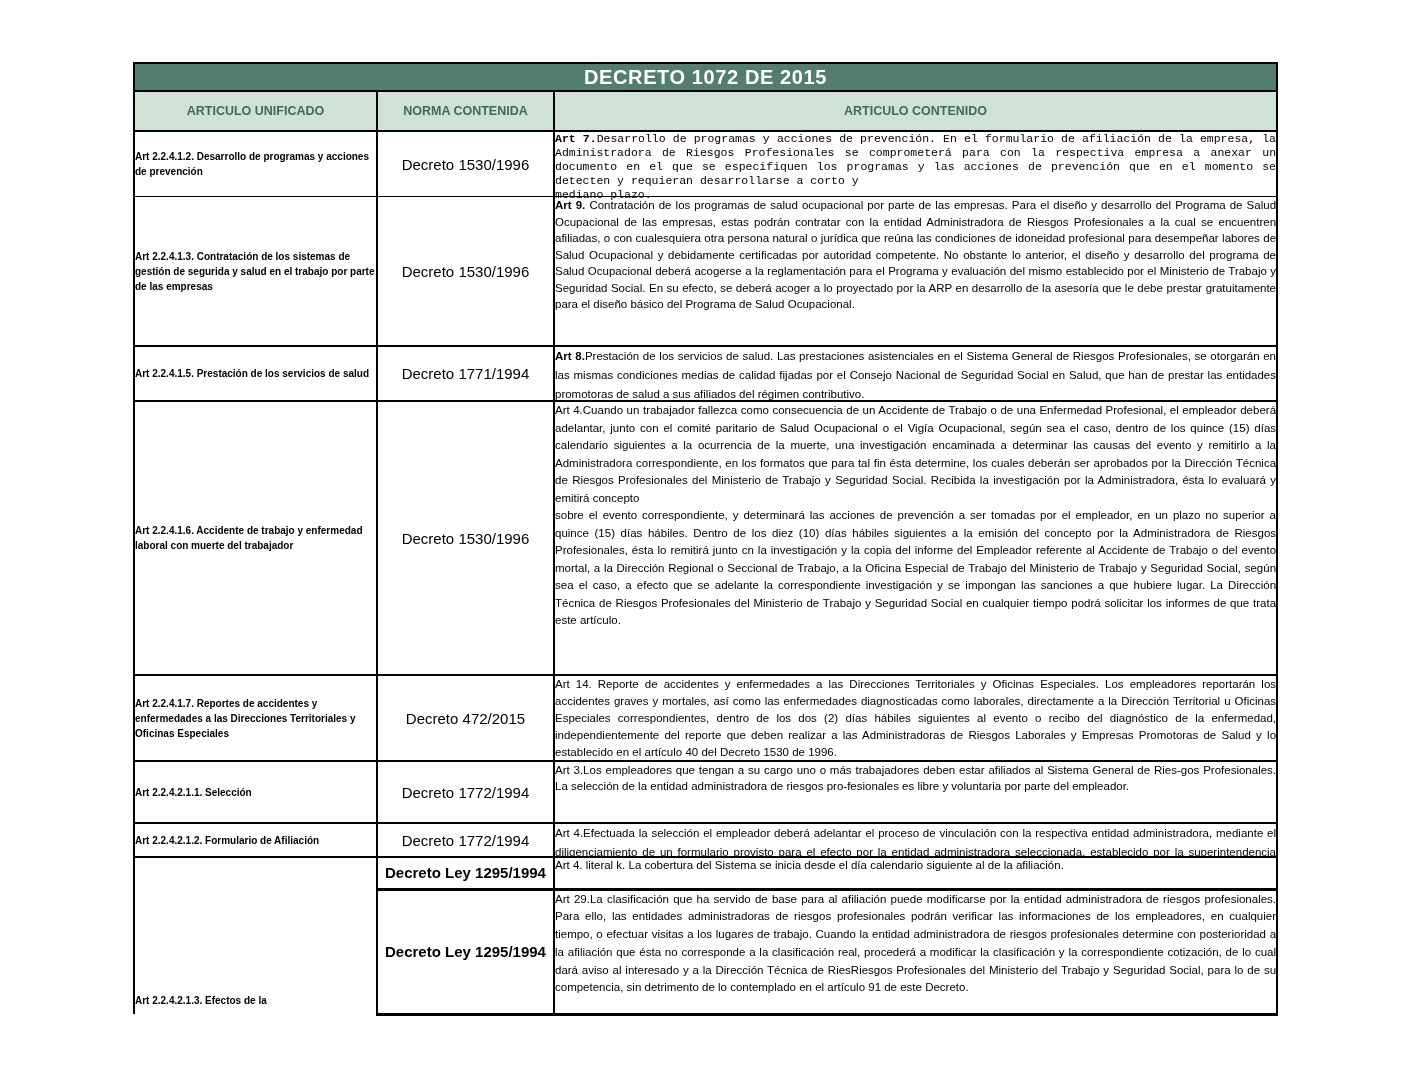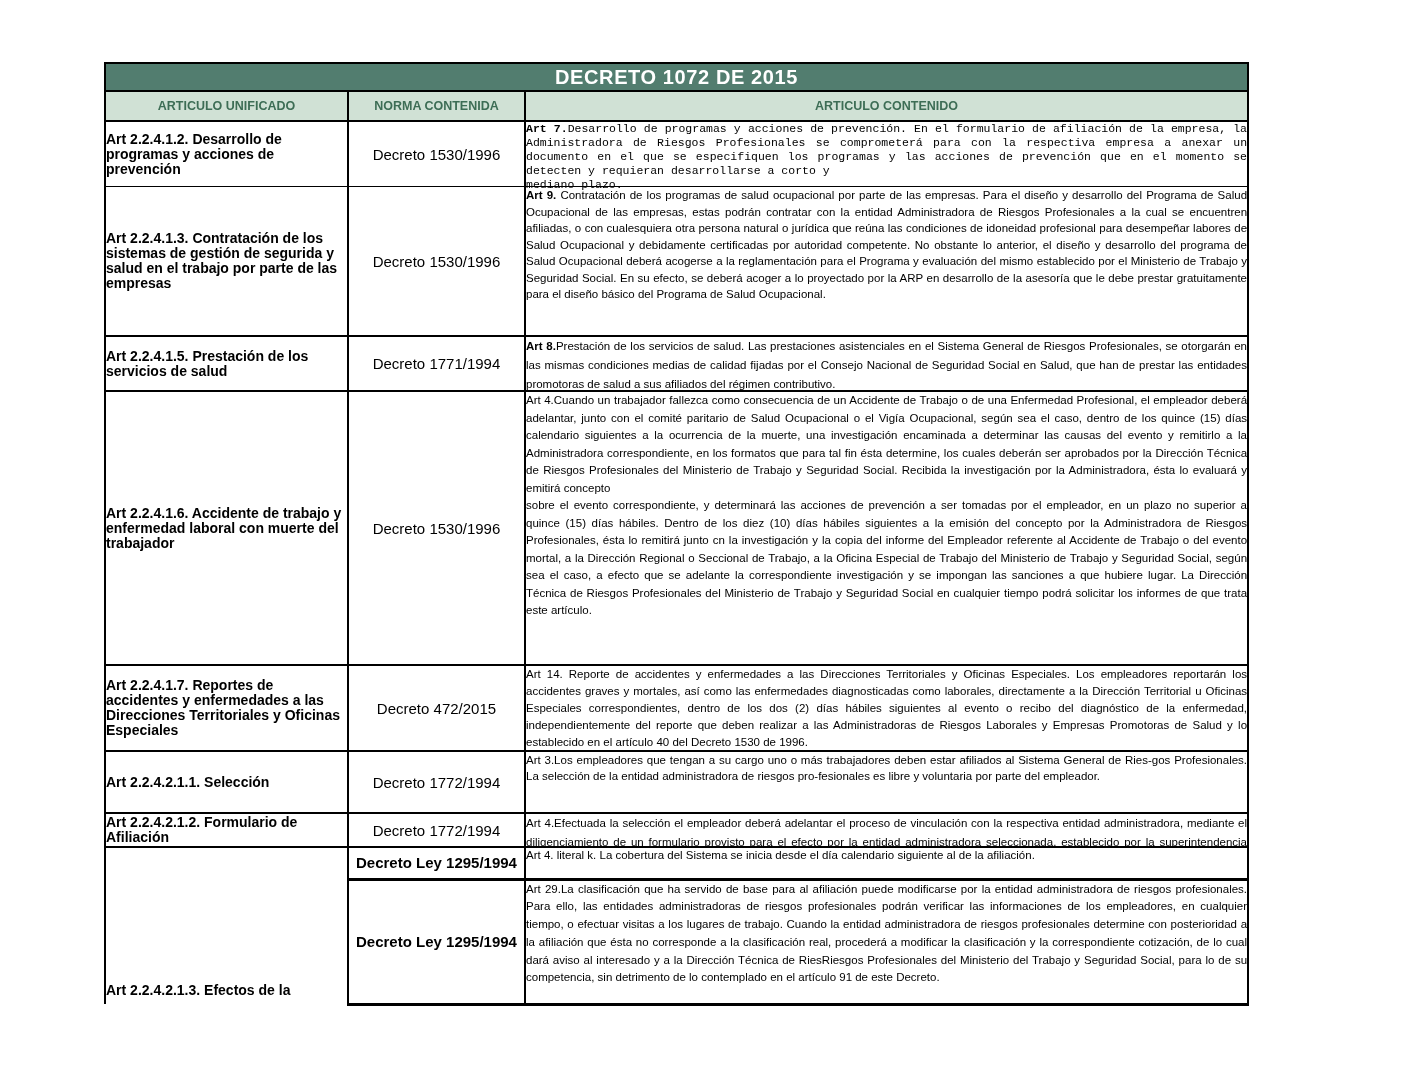--- a/index.html
+++ b/index.html
@@ -4,43 +4,43 @@
 <style>
   html, body { margin:0; padding:0; }
   body {
     width:1408px; height:1088px;
     background:#ffffff;
     font-family:"Liberation Sans", sans-serif;
     position:relative;
     color:#000;
   }
   .doc-table {
-    position:absolute; left:104px; top:62px;
+    position:absolute; left:133px; top:62px;
     width:1143px;
     border-collapse:collapse;
     table-layout:fixed;
     padding-left:16px;
   }
   .doc-table td { border:2px solid #000; padding:0; box-sizing:border-box; }
 
   
   .title-cell {
     background:var(--title-bg,#527d6f); color:var(--title-fg,#fff);
     font-weight:bold; font-size:20px; letter-spacing:0.6px;
     text-align:center; height:28px; vertical-align:middle;
   }
   .head-cell {
     background:var(--head-bg,#d0e1d5); color:var(--head-fg,#3d6d55);
     font-weight:bold; font-size:12.5px;
-    text-align:center; height:30px; vertical-align:middle;
+    text-align:center; height:40px; vertical-align:middle;
   }
 
   
   .art {
-    font-weight:bold; font-size:14px; line-height:15px;
+    font-weight:bold; font-size:10px; line-height:15px;
     vertical-align:middle; padding:2px 4px; text-align:left;
   }
   .norma {
     font-size:15px; text-align:center; vertical-align:middle; padding:1px 2px;
   }
   .norma.bold { font-weight:bold; }
   .cont {
     vertical-align:top; padding:3px 5px;
     font-size:11.5px; text-align:justify;
   }

